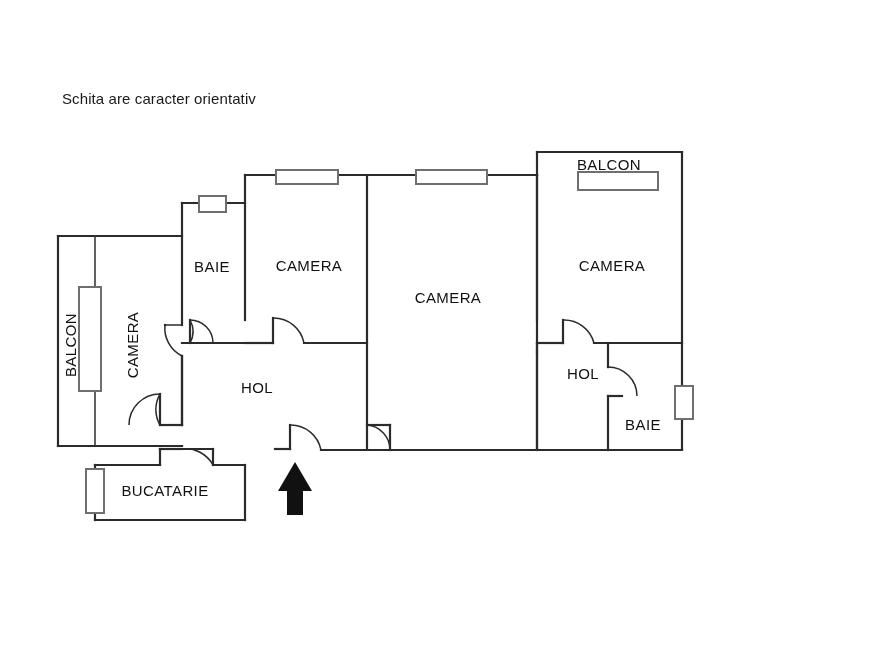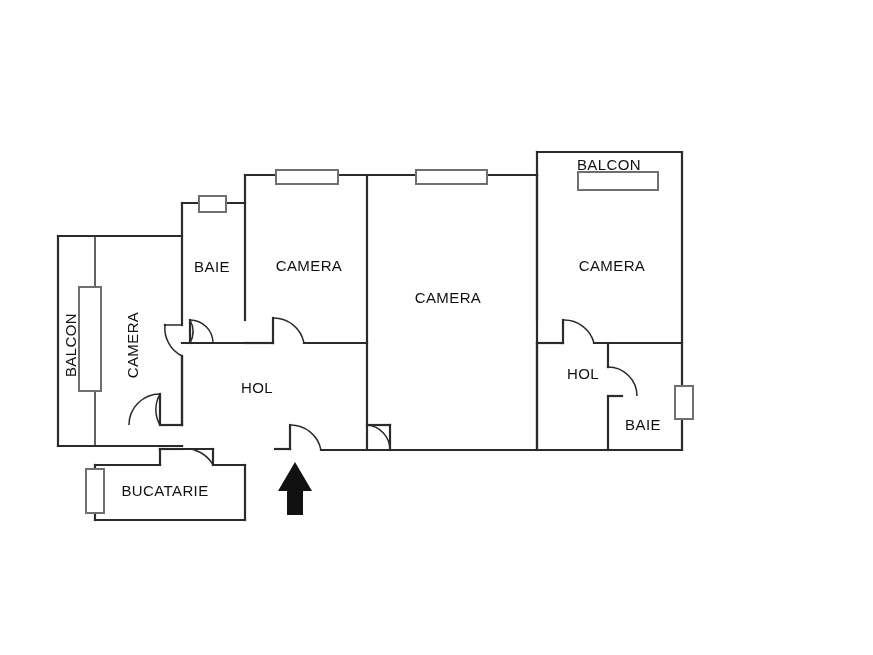--- a/index.html
+++ b/index.html
@@ -69,20 +69,21 @@
     text-anchor: middle;
     dominant-baseline: middle;
     letter-spacing: 0.4px;
   }
 </style>
 </head>
 <body>
 
 <div id="plan-root">
 
+  <div class="note-title">Schita are caracter orientativ</div>
 
   <svg class="floorplan" viewBox="0 0 873 655">
 
     <g>
       <path class="wall" d="M 58 236 L 58 446"></path>
       <path class="wall" d="M 58 236 L 182 236"></path>
       <path class="wall" d="M 58 446 L 182 446"></path>
       <path class="wall-thin" d="M 95 236 L 95 446"></path>
     </g>
 

